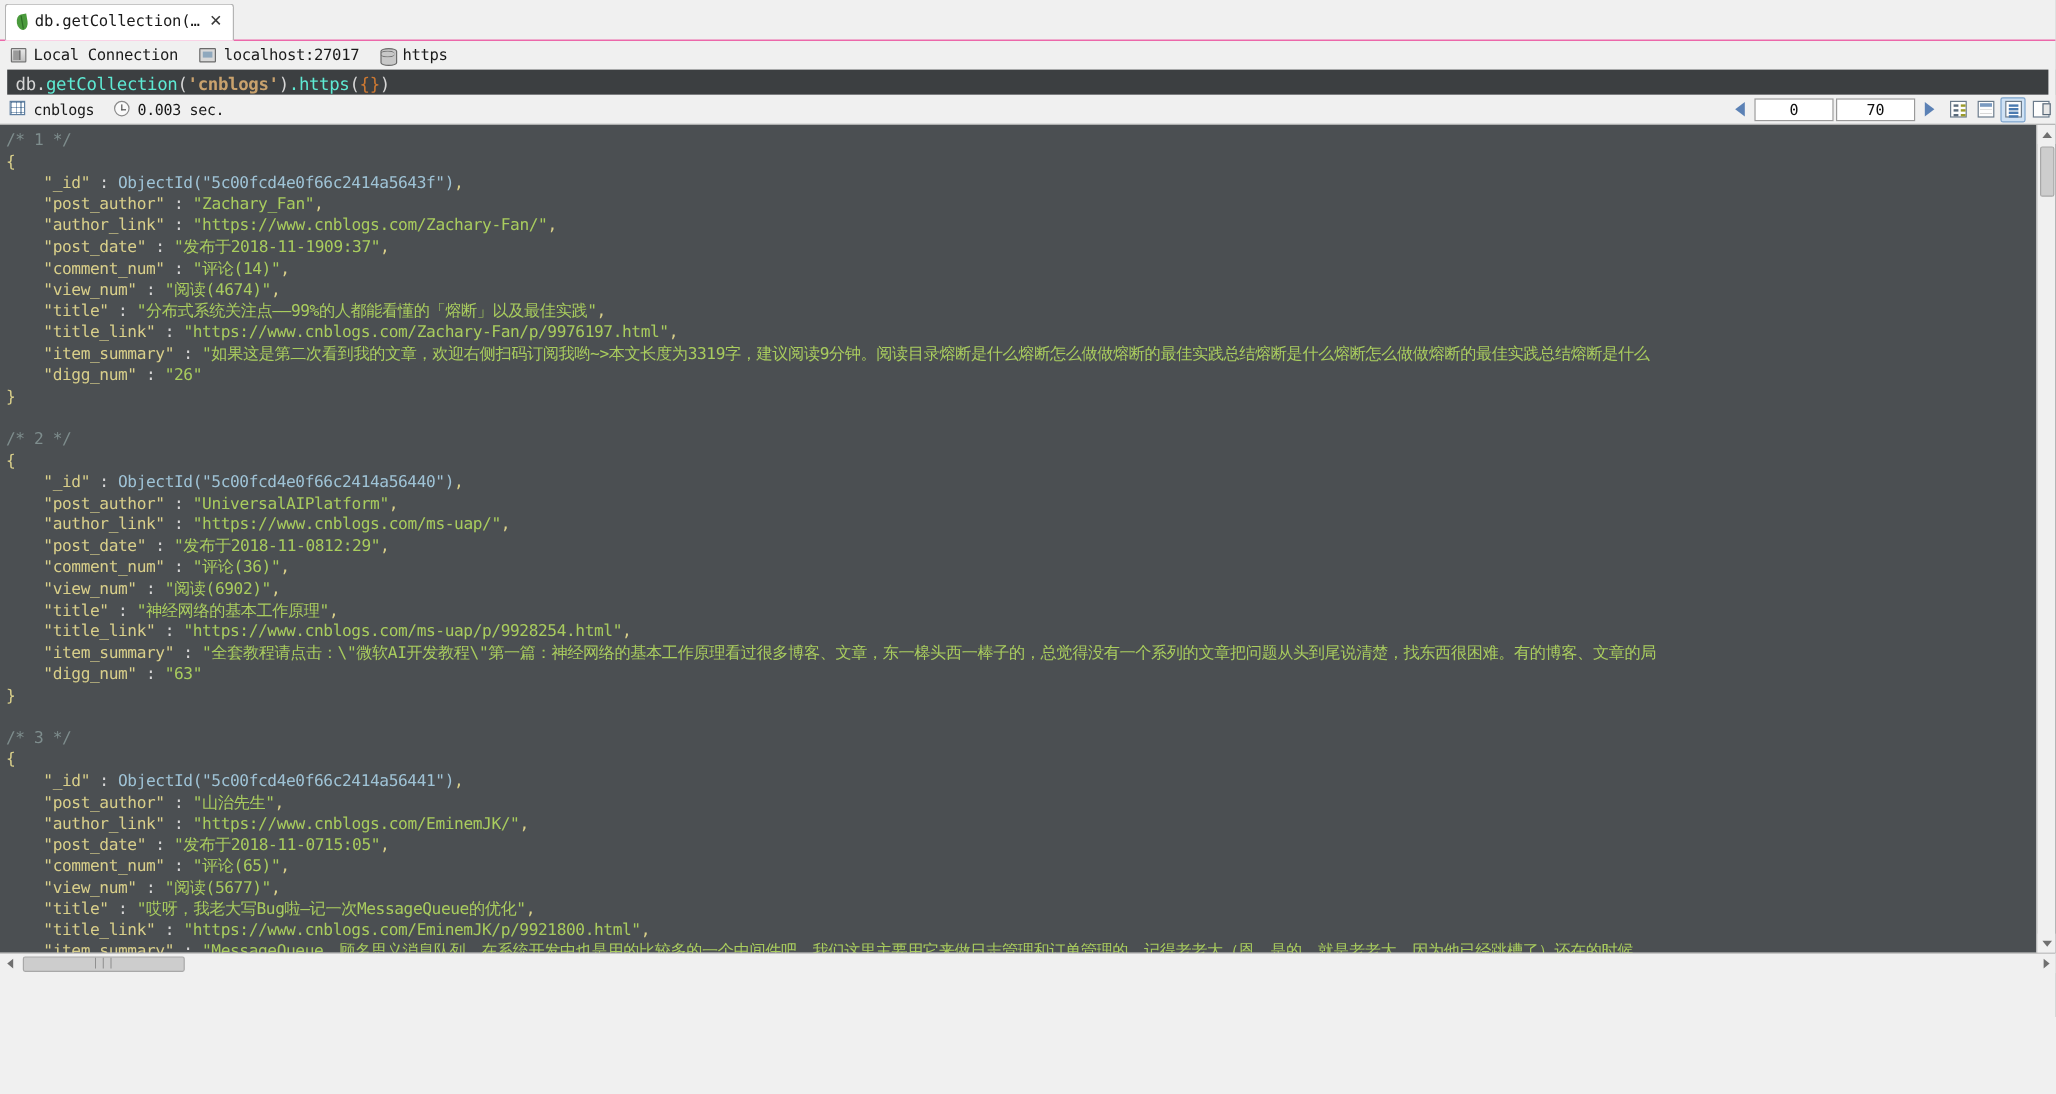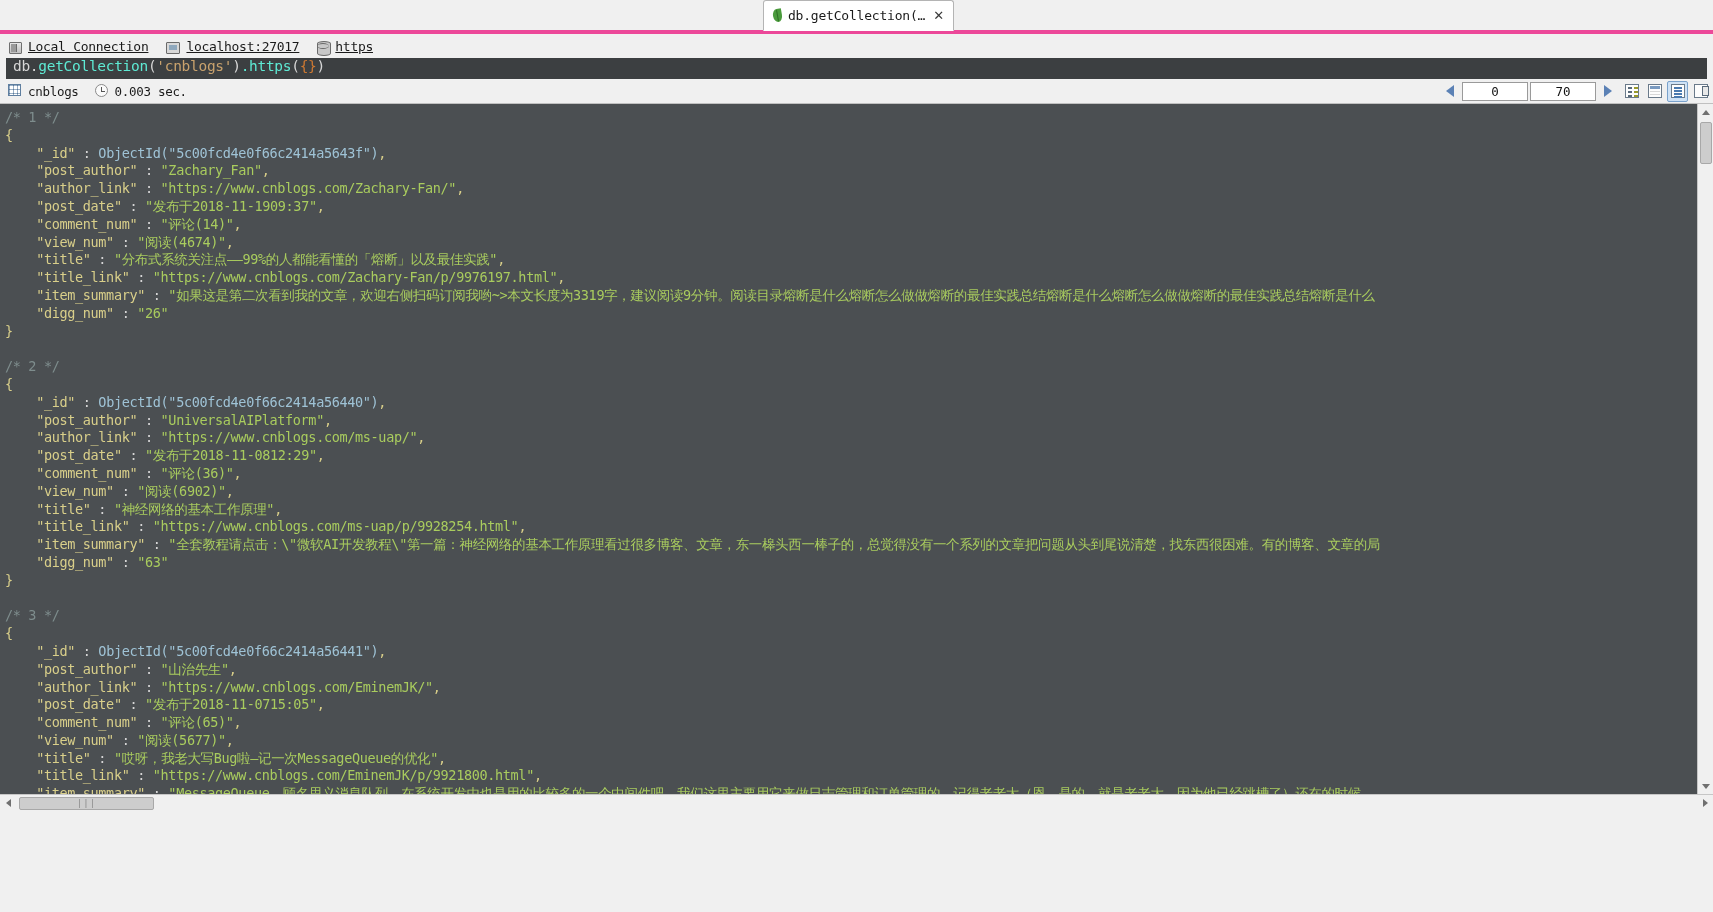--- a/index.html
+++ b/index.html
@@ -8,26 +8,25 @@
     width: 1713px; height: 912px;
     overflow: hidden;
     background: #f0f0f0;
     font-family: "DejaVu Sans Mono", monospace;
   }
 
   
   .tabbar {
     height: 34px;
     background: #f0f0f0;
-    border-bottom: 4px solid #ec4899;
+    border-bottom: 1px solid #ec4899;
     display: flex;
     align-items: flex-end;
     padding-left: 4px;
     position: relative;
-    justify-content: center;
   }
   .tab {
     height: 31px;
     background: #ffffff;
     border: 1px solid #b4b4b4;
     border-bottom: 1px solid #ffffff;
     border-radius: 3px 3px 0 0;
     display: flex;
     align-items: center;
     padding: 0 7px 0 9px;
@@ -72,21 +71,21 @@
   .connbar {
     height: 24px;
     background: #f0f0f0;
     display: flex;
     align-items: center;
     padding-left: 9px;
     gap: 6px;
     font-size: 13px;
     color: #1a1a1a;
   }
-  .connbar .seg { display: flex; align-items: flex-end; gap: 6px; margin-right: 12px; text-decoration: underline; }
+  .connbar .seg { display: flex; align-items: center; gap: 6px; margin-right: 12px; }
   .connbar .label { font-family: "DejaVu Sans Mono", monospace; letter-spacing: -0.3px; }
 
   .ic-server {
     width: 13px; height: 12px;
     background: linear-gradient(#e8e8e8, #c0c0c0);
     border: 1px solid #707070;
     border-radius: 1px;
     position: relative;
     flex: 0 0 auto;
   }
@@ -122,31 +121,31 @@
     border-top:1px solid #6a6a6a; border-bottom:1px solid #6a6a6a;
     border-radius:50%;
   }
 
   
   .queryline {
     height: 21px;
     background: #3c3f41;
     margin: 0 6px;
     display: flex;
-    align-items: flex-start;
+    align-items: flex-end;
     padding-left: 7px;
     font-family: "DejaVu Sans Mono", monospace;
     font-size: 14.5px;
     letter-spacing: -0.3px;
     white-space: nowrap;
     overflow: hidden;
   }
   .q-plain  { color: #d6d6d6; }
   .q-fn     { color: #5eead4; }
-  .q-str    { color: #c9a26d; }
+  .q-str    { color: #c9a26d; font-weight: bold; }
   .q-paren  { color: #d6d6d6; }
   .q-brace  { color: #cc7832; }
 
   
   .resbar {
     height: 25px;
     background: #f0f0f0;
     border-bottom: 1px solid #c0c0c0;
     display: flex;
     align-items: center;

